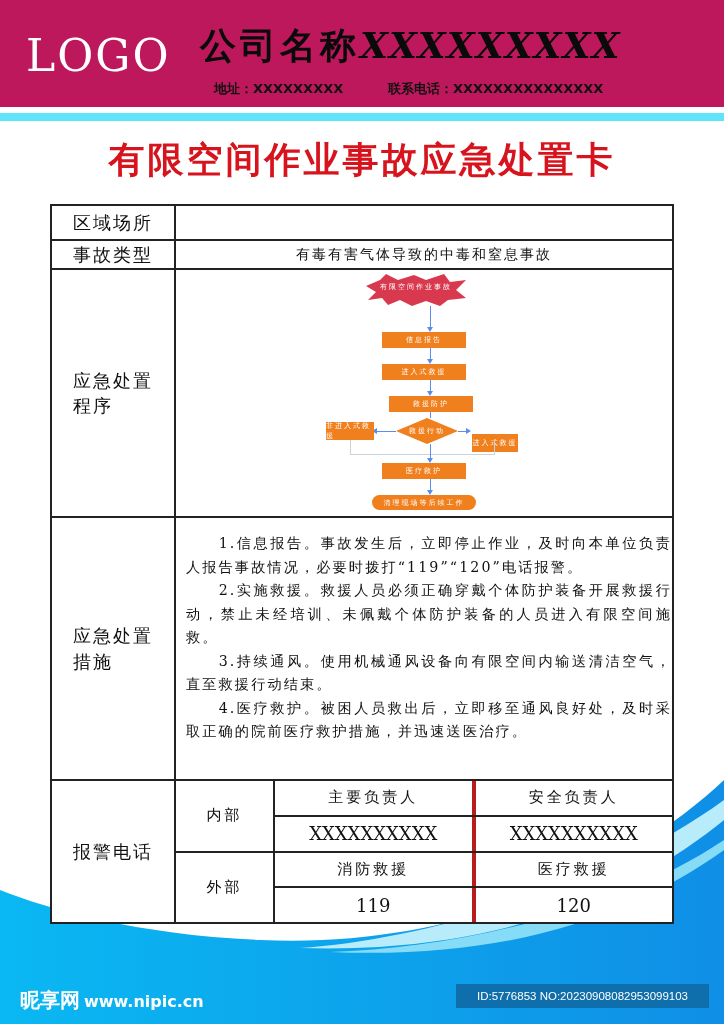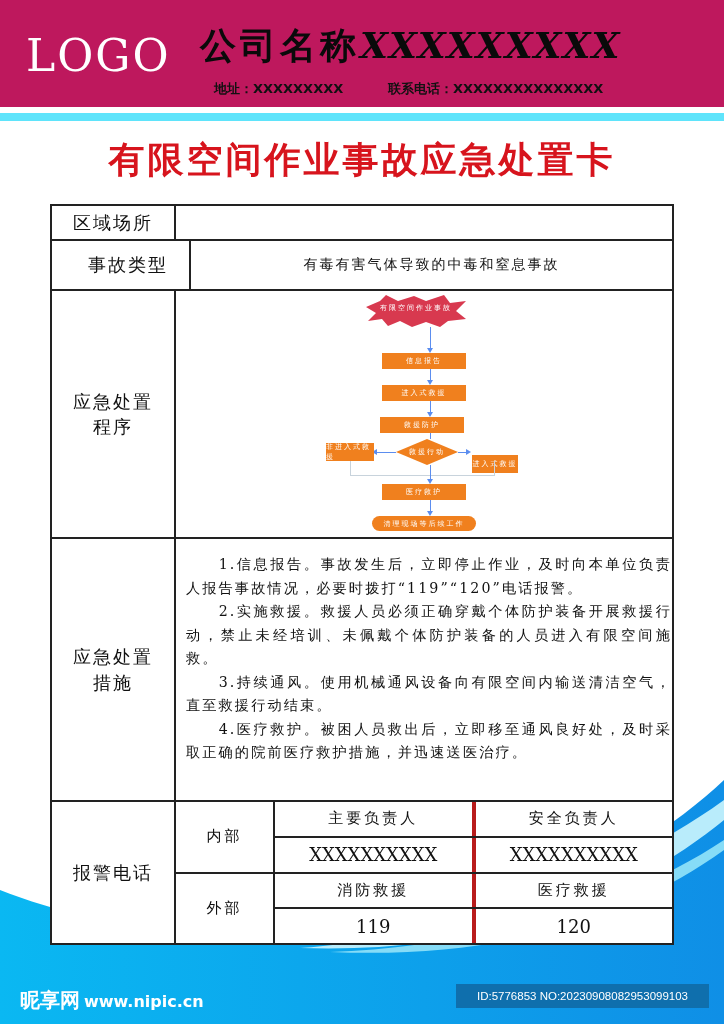--- a/index.html
+++ b/index.html
@@ -20,24 +20,24 @@
   
   .title { position: absolute; left: 0; top: 136px; width: 724px; text-align: center; font-size: 36px; font-weight: bold; color: #d7141d; letter-spacing: 3px; }
 
   
   .bottom-deco { position: absolute; left: 0; top: 780px; width: 724px; height: 244px; }
 
   
   .card { position: absolute; left: 50px; top: 204px; width: 624px; border: 2px solid #222; background: #fff; }
   .row { display: flex; border-bottom: 2px solid #222; }
   .row:last-child { border-bottom: none; }
-  .lbl { width: 124px; border-right: 2px solid #222; display: flex; align-items: center; justify-content: center; text-align: center; font-size: 18px; letter-spacing: 2px; line-height: 1.4; }
+  .lbl { width: 124px; border-right: 2px solid #222; display: flex; align-items: center; justify-content: center; font-size: 18px; letter-spacing: 2px; line-height: 1.4; }
   .val { flex: 1; display: flex; align-items: center; justify-content: center; font-size: 14px; letter-spacing: 2px; font-family: "DejaVu Serif", "Liberation Serif", serif; }
   .r1 { height: 35px; }
-  .r2 { height: 50px; padding-left: 15px; }
+  .r2 { height: 29px; }
   .r3 { height: 248px; }
   .r4 { height: 263px; }
   .r5 { height: 141px; }
 
   .flow { position: relative; width: 100%; height: 100%; }
   .fbox { position: absolute; background: #f0801e; color: #fff; font-size: 7px; display: flex; align-items: center; justify-content: center; }
   .burst { position: absolute; left: 190px; top: 4px; width: 100px; height: 32px; }
   .burst-text { position: absolute; left: 190px; top: 12px; width: 100px; text-align: center; color: #fff; font-size: 7px; }
   .vline { position: absolute; width: 1px; background: #5b8def; }
   .hline { position: absolute; height: 1px; background: #5b8def; }
@@ -115,21 +115,21 @@
         <div class="arrow-d" style="left:251px; top:57px;"></div>
 
         <div class="fbox" style="left:206px; top:62px; width:84px; height:16px;">信息报告</div>
         <div class="vline" style="left:254px; top:78px; height:14px;"></div>
         <div class="arrow-d" style="left:251px; top:89px;"></div>
 
         <div class="fbox" style="left:206px; top:94px; width:84px; height:16px;">进入式救援</div>
         <div class="vline" style="left:254px; top:110px; height:14px;"></div>
         <div class="arrow-d" style="left:251px; top:121px;"></div>
 
-        <div class="fbox" style="left:204px; top:126px; width:84px; height:16px;">救援防护</div>
+        <div class="fbox" style="left:213px; top:126px; width:84px; height:16px;">救援防护</div>
         <div class="vline" style="left:254px; top:142px; height:6px;"></div>
 
         <svg class="diamond" viewBox="0 0 62 26">
           <polygon points="31,0 62,13 31,26 0,13" fill="#f0801e"></polygon>
         </svg>
         <div class="diamond-text">救援行动</div>
 
         <div class="hline" style="left:200px; top:161px; width:20px;"></div>
         <div class="arrow-l" style="left:196px; top:158px;"></div>
         <div class="fbox" style="left:150px; top:152px; width:48px; height:18px;">非进入式救援</div>

